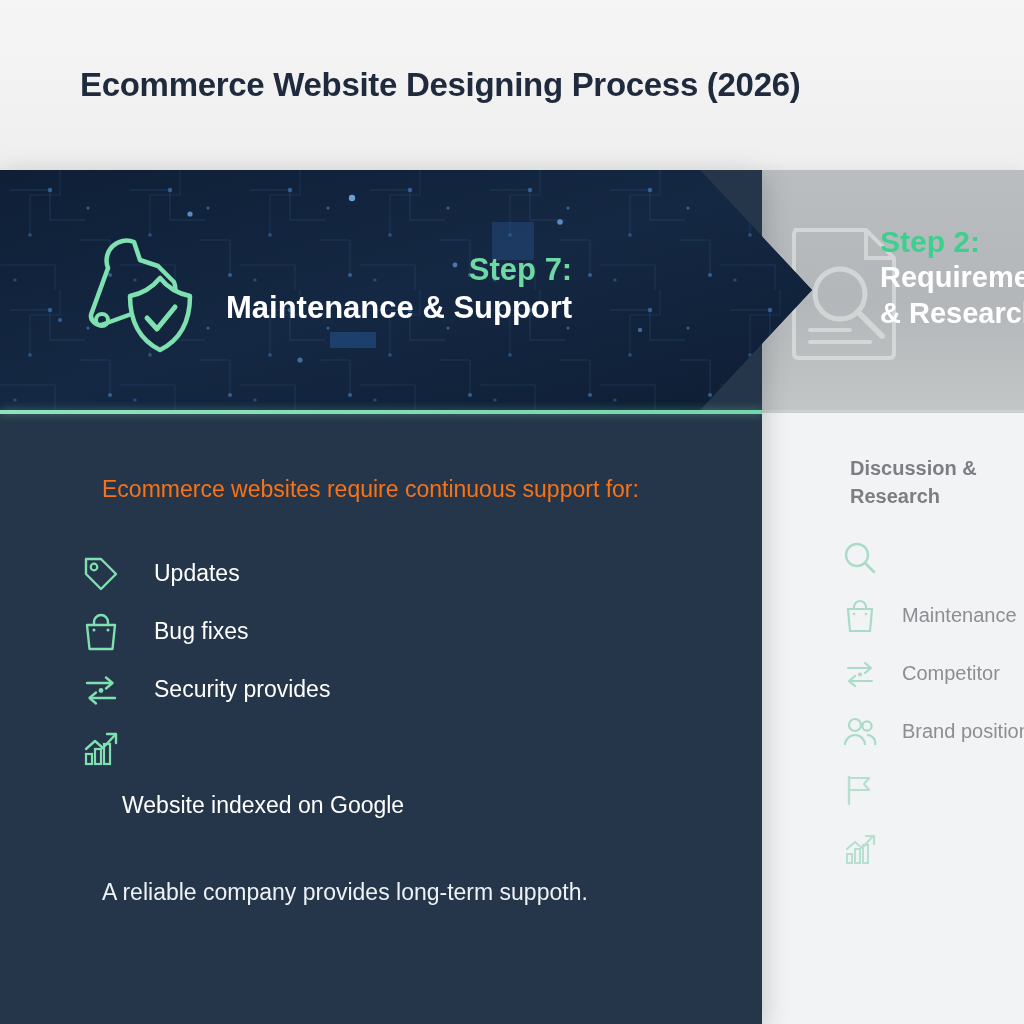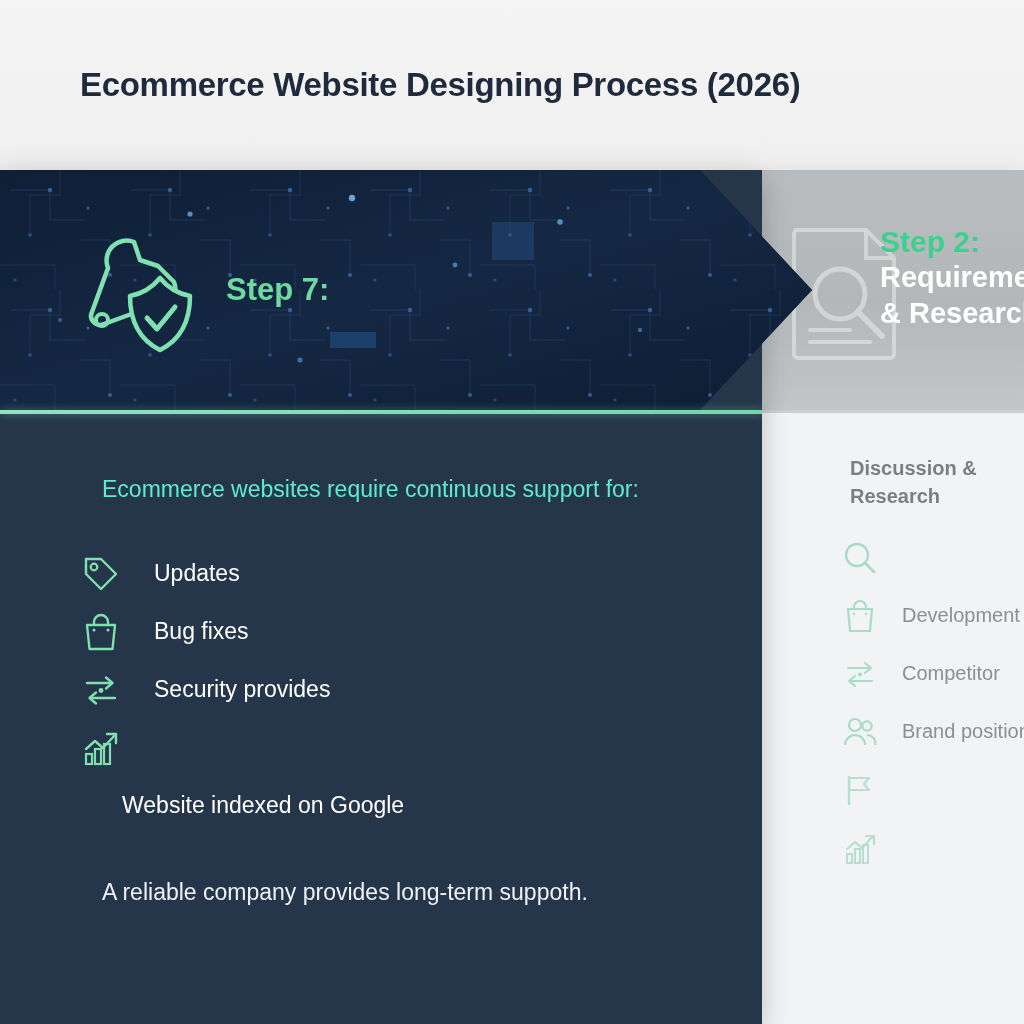--- a/index.html
+++ b/index.html
@@ -100,21 +100,21 @@
     white-space:nowrap; margin-top:4px;
   }
   .accent-line {
     position:absolute; left:0; top:240px; width:762px; height:4px;
     background:linear-gradient(90deg,#8fe3bd 0%,#7fdcb2 60%,#74d6ab 100%);
     box-shadow:0 0 8px rgba(130,225,180,.45);
   }
   .main-body { position:absolute; left:0; top:244px; width:762px; bottom:0; }
   .intro {
     margin:58px 0 0 102px; width:560px;
-    font-size:23px; color:#5eead4; line-height:1.52;
+    font-size:23px; color:#f97316; line-height:1.52;
   }
   .list { margin:38px 0 0 0; list-style:none; }
   .list li { display:flex; align-items:center; height:58px; padding-left:80px; }
   .list .ic { width:42px; height:42px; flex:0 0 42px; }
   .list .tx { margin-left:32px; font-size:23px; color:#ffffff; white-space:nowrap; }
   .list li.no-icon { padding-left:48px; }
   .list li.no-icon .ic { visibility:hidden; }
   .closing {
     margin:40px 0 0 102px; width:620px;
     font-size:23px; color:#eef2f6; line-height:1.5; white-space:nowrap;
@@ -163,21 +163,21 @@
           </svg>
           <span class="tx"></span>
         </li>
         <li>
           <svg class="ic" viewBox="0 0 40 40">
             <path d="M8 13 h24 l-2 22 H10 z" fill="none" stroke="#6fc9a4" stroke-width="2.2"></path>
             <path d="M14 14 v-3 a6 6 0 0 1 12 0 v3" fill="none" stroke="#6fc9a4" stroke-width="2.2"></path>
             <circle cx="14" cy="18" r="1.3" fill="#6fc9a4"></circle>
             <circle cx="26" cy="18" r="1.3" fill="#6fc9a4"></circle>
           </svg>
-          <span class="tx">Development</span>
+          <span class="tx">Maintenance</span>
         </li>
         <li>
           <svg class="ic" viewBox="0 0 40 40">
             <path d="M8 14 h22" fill="none" stroke="#6fc9a4" stroke-width="2.2" stroke-linecap="round"></path>
             <path d="M25 9 l6 5 -6 5" fill="none" stroke="#6fc9a4" stroke-width="2.2" stroke-linecap="round" stroke-linejoin="round"></path>
             <path d="M32 27 h-22" fill="none" stroke="#6fc9a4" stroke-width="2.2" stroke-linecap="round"></path>
             <path d="M15 22 l-6 5 6 5" fill="none" stroke="#6fc9a4" stroke-width="2.2" stroke-linecap="round" stroke-linejoin="round"></path>
             <circle cx="20" cy="20.5" r="2.1" fill="#6fc9a4"></circle>
           </svg>
           <span class="tx">Competitor</span>
@@ -256,20 +256,21 @@
       <div class="banner-content">
         <svg class="banner-icon" viewBox="0 0 118 128">
           <path d="M52 16 a20 20 0 0 0 -26 26 L10 86 a9 9 0 0 0 12 12 l44 -16 a20 20 0 0 0 26 -26 L76 40 L58 34 L52 16 z" fill="none" stroke="#7fe0b0" stroke-width="4.5" stroke-linejoin="round"></path>
           <circle cx="20" cy="94" r="6" fill="none" stroke="#7fe0b0" stroke-width="4"></circle>
           <path d="M78 56 L58 78 a34 34 0 0 0 20 44 a34 34 0 0 0 20 -44 L78 56 z" fill="#14253f" stroke="none"></path>
           <path d="M78 52 C70 62 58 68 48 70 C48 96 58 114 78 124 C98 114 108 96 108 70 C98 68 86 62 78 52 z" fill="#14253f" stroke="#7fe0b0" stroke-width="4.5" stroke-linejoin="round"></path>
           <path d="M65 92 l10 11 18 -22" fill="none" stroke="#7fe0b0" stroke-width="5" stroke-linecap="round" stroke-linejoin="round"></path>
         </svg>
         <div class="banner-text">
           <div class="step-label">Step 7:</div>
+          <div class="step-title">Maintenance &amp; Support</div>
         </div>
       </div>
     </div>
 
     <div class="accent-line"></div>
 
     <div class="main-body">
       <div class="intro">Ecommerce websites require continuous support for:</div>
 
       <ul class="list">

